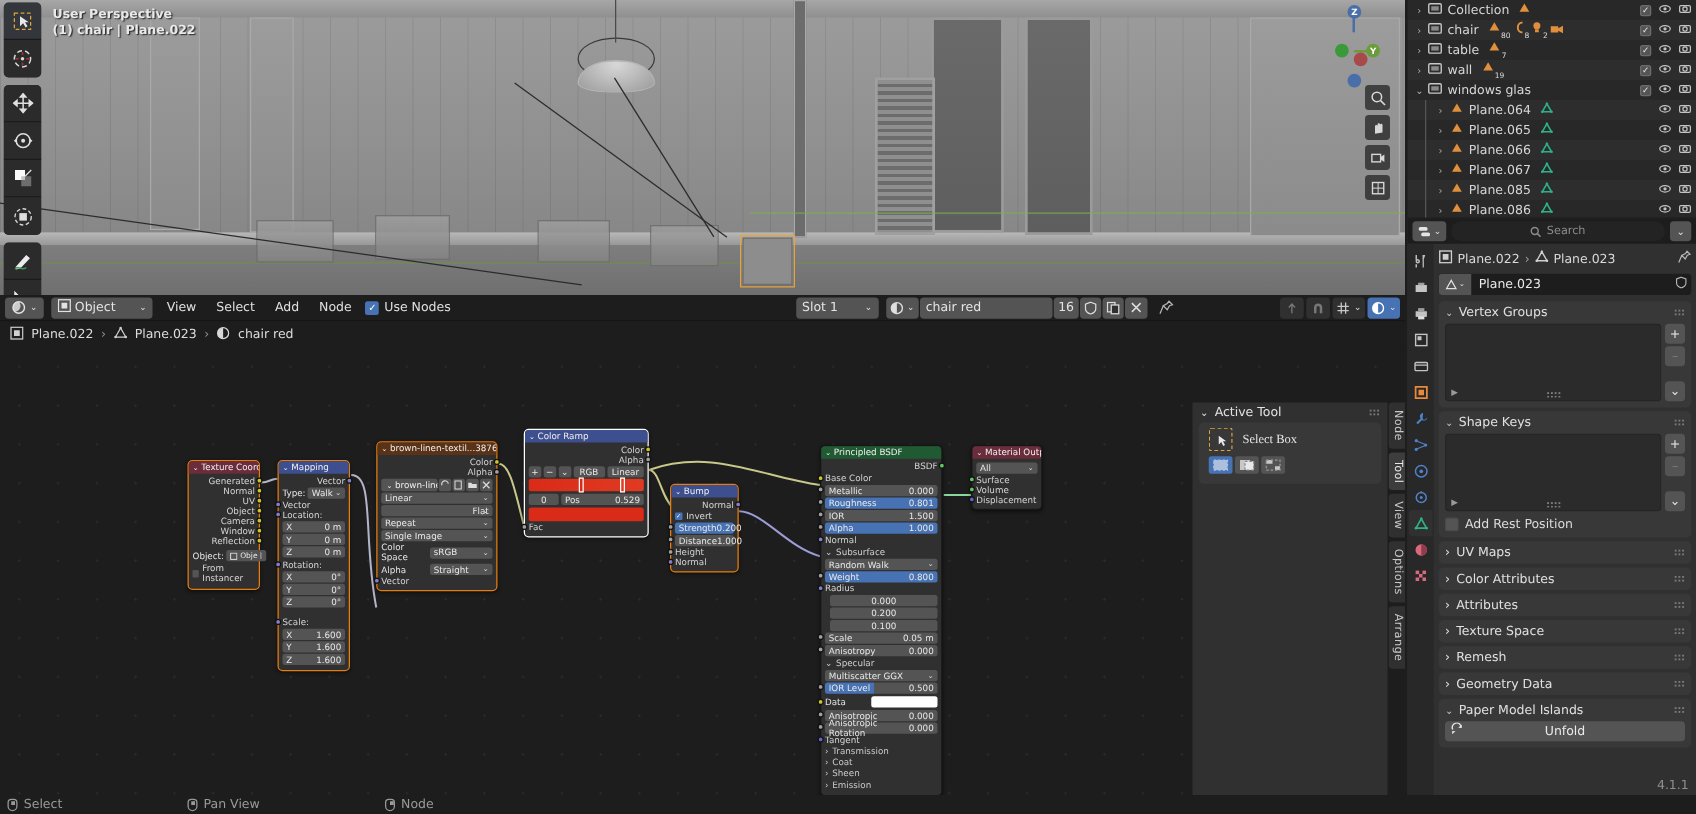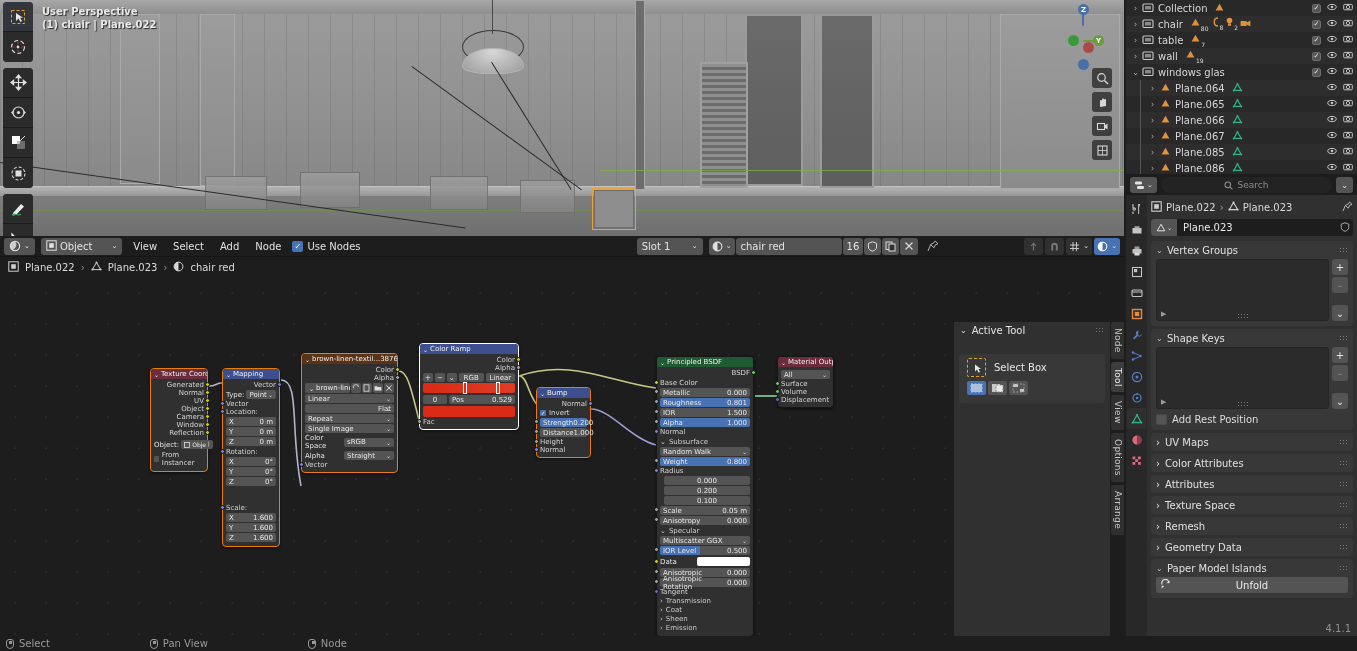--- a/index.html
+++ b/index.html
@@ -294,21 +294,21 @@
 
   
   #sh-sidebar {
     position:absolute; right:14px; top:44px; width:156px;
   }
   #sh-sidebar-bg {
     position:absolute; right:14px; top:44px; width:156px; bottom:0; background:#303030;
   }
   .sp-head { height:16px; display:flex; align-items:center; gap:5px; padding:0 6px;
              font-size:10px; color:#e2e2e2; position:relative;}
-  .sp-panel { background:#383838; border-radius:4px; margin:16px 5px; padding-bottom:6px;}
+  .sp-panel { background:#383838; border-radius:4px; margin:0 5px; padding-bottom:6px;font-family:Liberation Serif, serif;}
   .tool-row { display:flex; align-items:center; gap:8px; padding:4px 8px 2px 8px; }
   .tool-ico { width:19px; height:19px; border:1px dashed #e0a33d; border-radius:2px;
     display:flex; align-items:center; justify-content:center; color:#e8e8e8; font-size:10px;}
   .mode-row { display:flex; gap:2px; padding:2px 8px; }
   .mode-btn { width:19px;height:14px;background:#545454;border-radius:2px;
               display:flex;align-items:center;justify-content:center;font-size:8px;}
   .mode-btn.on { background:#4772b3; }
   #sh-tabs {
     position:absolute; right:0; top:44px; width:14px;
     display:flex; flex-direction:column; gap:3px; align-items:flex-end;
@@ -1216,21 +1216,21 @@
         <span>Mapping</span>
       </div>
       <div class="nbody">
         <div class="srow out">
             <span class="sock r s-violet"></span>
             <span>Vector</span>
           </div>
         <div style="display:flex; align-items:center; gap:2px;">
           <span style="font-size:7px;">Type:</span>
           <div class="fld dd" style="flex:1;">
-              <span>Point</span>
+              <span>Walk</span>
             </div>
         </div>
         <div class="srow">
             <span class="sock l s-violet"></span>
             <span>Vector</span>
           </div>
         <div class="srow">
             <span class="sock l s-violet"></span>
             <span>Location:</span>
           </div>
@@ -1255,21 +1255,21 @@
             <span>0°</span>
           </div>
         <div class="fld">
             <span>Y</span>
             <span>0°</span>
           </div>
         <div class="fld">
             <span>Z</span>
             <span>0°</span>
           </div>
-        <div class="srow" style="margin-top:18px;">
+        <div class="srow" style="margin-top:8px;">
             <span class="sock l s-violet"></span>
             <span>Scale:</span>
           </div>
         <div class="fld">
             <span>X</span>
             <span>1.600</span>
           </div>
         <div class="fld">
             <span>Y</span>
             <span>1.600</span>

